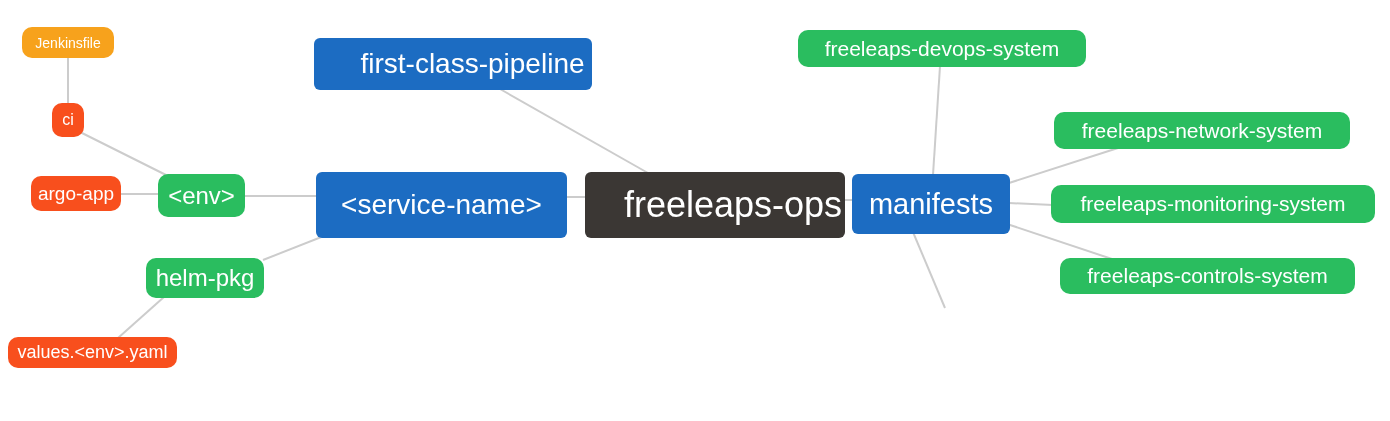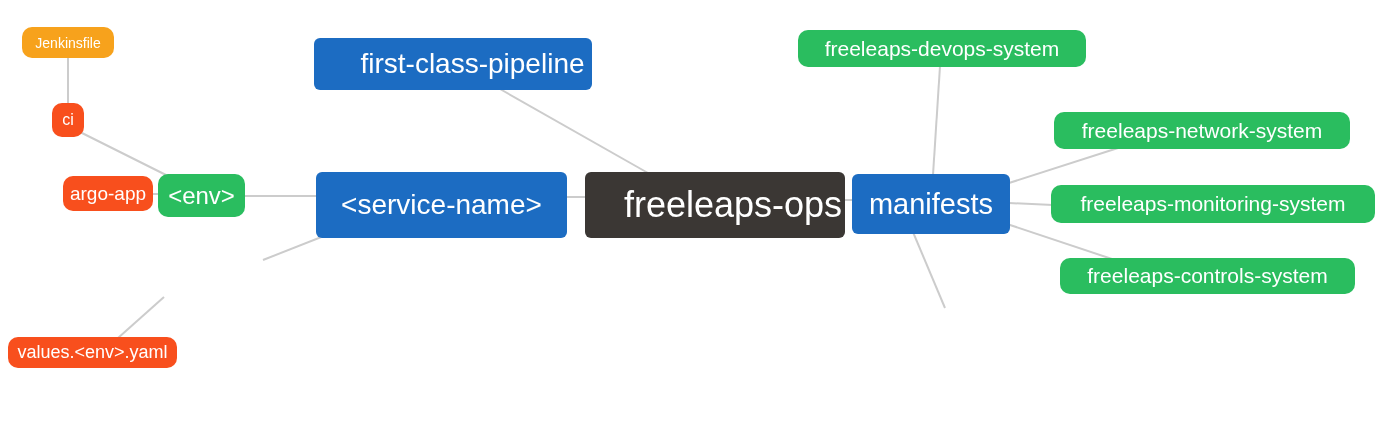--- a/index.html
+++ b/index.html
@@ -59,24 +59,25 @@
     <line x1="1009" y1="183" x2="1118" y2="148" stroke="#cccccc"></line>
     <line x1="1009" y1="203" x2="1053" y2="205" stroke="#cccccc"></line>
     <line x1="1007" y1="224" x2="1112" y2="259" stroke="#cccccc"></line>
     <line x1="910" y1="225" x2="945" y2="308" stroke="#cccccc"></line>
   </svg>
 
   <div class="node" style="left: 22px; top: 27px; width: 92px; height: 31px; font-size: 14px; background: rgb(247, 162, 28);">Jenkinsfile</div>
 
   <div class="node" style="left: 52px; top: 103px; width: 32px; height: 34px; font-size: 16px; background: rgb(248, 79, 29);">ci</div>
 
-  <div class="node" style="left: 31px; top: 176px; width: 90px; height: 35px; font-size: 19px; background: rgb(248, 79, 29); margin-left: 32px;">argo-app</div>
+  <div class="node" style="left: 31px; top: 176px; width: 90px; height: 35px; font-size: 19px; background: rgb(248, 79, 29);">argo-app</div>
 
   <div class="node" style="left: 158px; top: 174px; width: 87px; height: 43px; font-size: 24px; background: rgb(42, 189, 95);">&lt;env&gt;</div>
 
+  <div class="node" style="left: 146px; top: 258px; width: 118px; height: 40px; font-size: 24px; background: rgb(42, 189, 95);">helm-pkg</div>
 
   <div class="node" style="left: 8px; top: 337px; width: 169px; height: 31px; font-size: 18px; background: rgb(248, 79, 29);">values.&lt;env&gt;.yaml</div>
 
   <div class="node big" style="left: 314px; top: 38px; width: 278px; height: 52px; font-size: 28px; background: rgb(28, 108, 194); padding-left: 39px;">first-class-pipeline</div>
 
   <div class="node big" style="left: 316px; top: 172px; width: 251px; height: 66px; font-size: 28px; background: rgb(28, 108, 194);">&lt;service-name&gt;</div>
 
   <div class="node big" style="left: 585px; top: 172px; width: 260px; height: 66px; font-size: 36px; background: rgb(59, 55, 52); padding-left: 36px;">freeleaps-ops</div>
 
   <div class="node big" style="left: 852px; top: 174px; width: 158px; height: 60px; font-size: 29px; background: rgb(28, 108, 194);">manifests</div>

